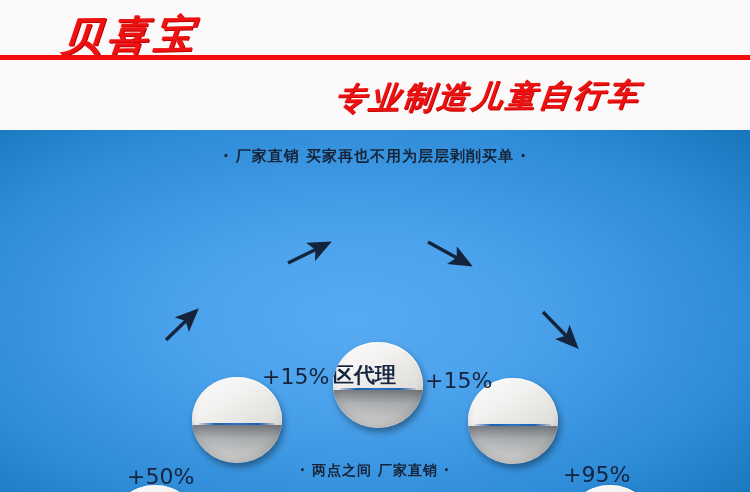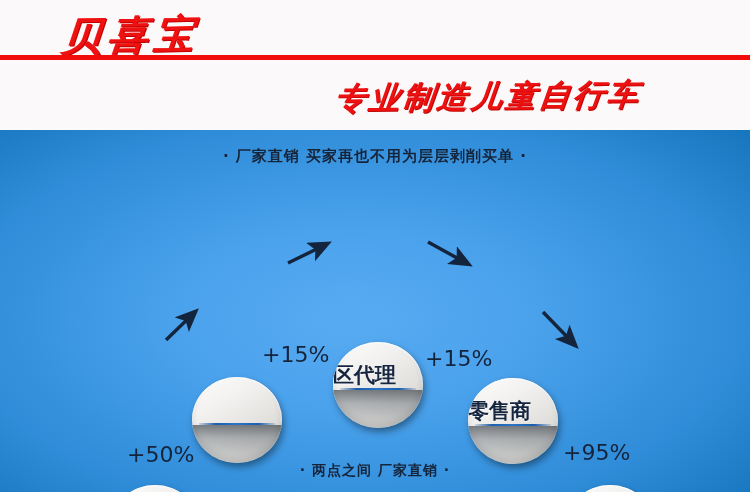--- a/index.html
+++ b/index.html
@@ -79,21 +79,21 @@
   .n-fendaili{left:192px;top:247px;}
   .n-qudaili {left:333px;top:212px;}
   .n-lingshou{left:468px;top:248px;}
   .n-changshang{left:110px;top:355px;}
   .n-maijia {left:565px;top:355px;}
 
   
   .pct{
     position:absolute;white-space:nowrap;
     font-family:"DejaVu Sans","Liberation Sans",sans-serif;
-    font-size:22px;font-weight:500;color:#15233b;
+    font-size:22px;font-weight:500;color:#15233b;margin-top:22px;
   }
   .p20{left:127px;top:312px;}
   .p15a{left:262px;top:212px;}
   .p15b{left:425px;top:216px;}
   .p10{left:563px;top:310px;}
 
   
   .arrows{position:absolute;left:0;top:0;width:750px;height:362px;}
   .big-pct{
     position:absolute;left:300px;top:358px;
@@ -147,21 +147,20 @@
       <div class="glass"></div>
     </div>
 
     <div class="node n-qudaili">
       <div class="lbl blue">区代理</div>
       <div class="sep"></div>
       <div class="glass"></div>
     </div>
 
     <div class="node n-lingshou">
-      <div class="lbl blue">零售商</div>
       <div class="sep"></div>
       <div class="glass"></div>
     </div>
 
     <div class="node n-maijia">
       
       
       
     </div>
 

